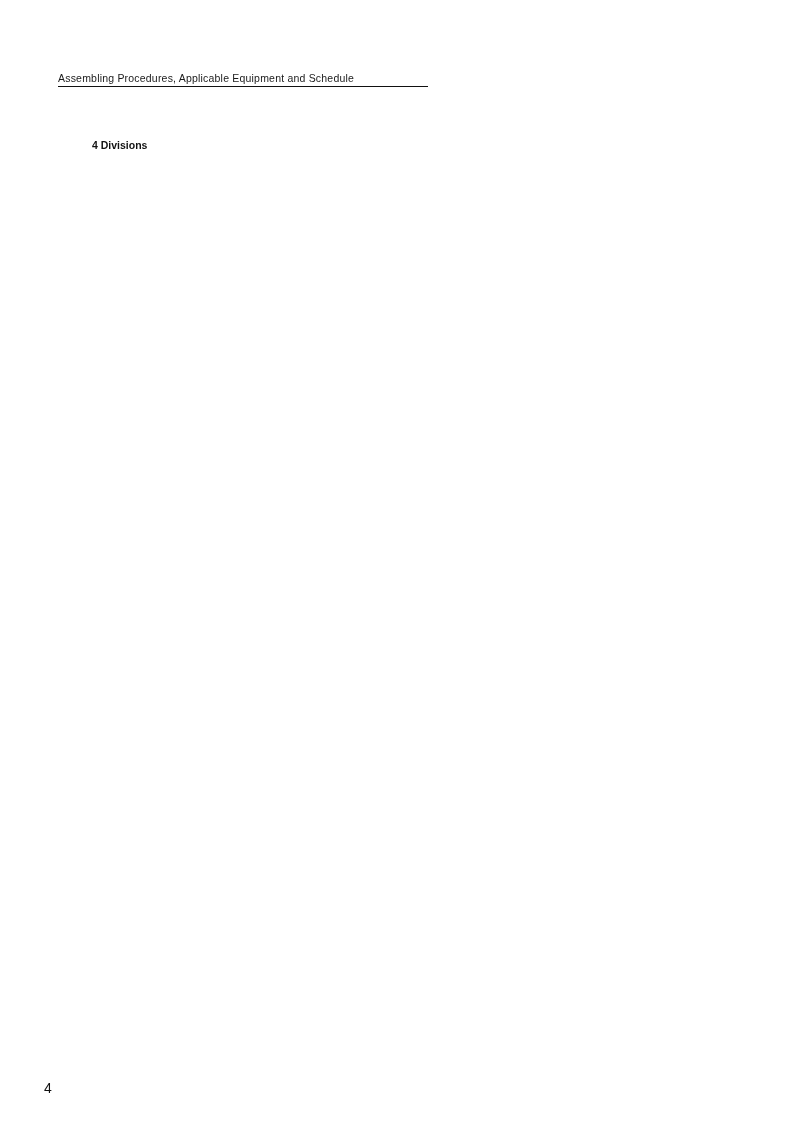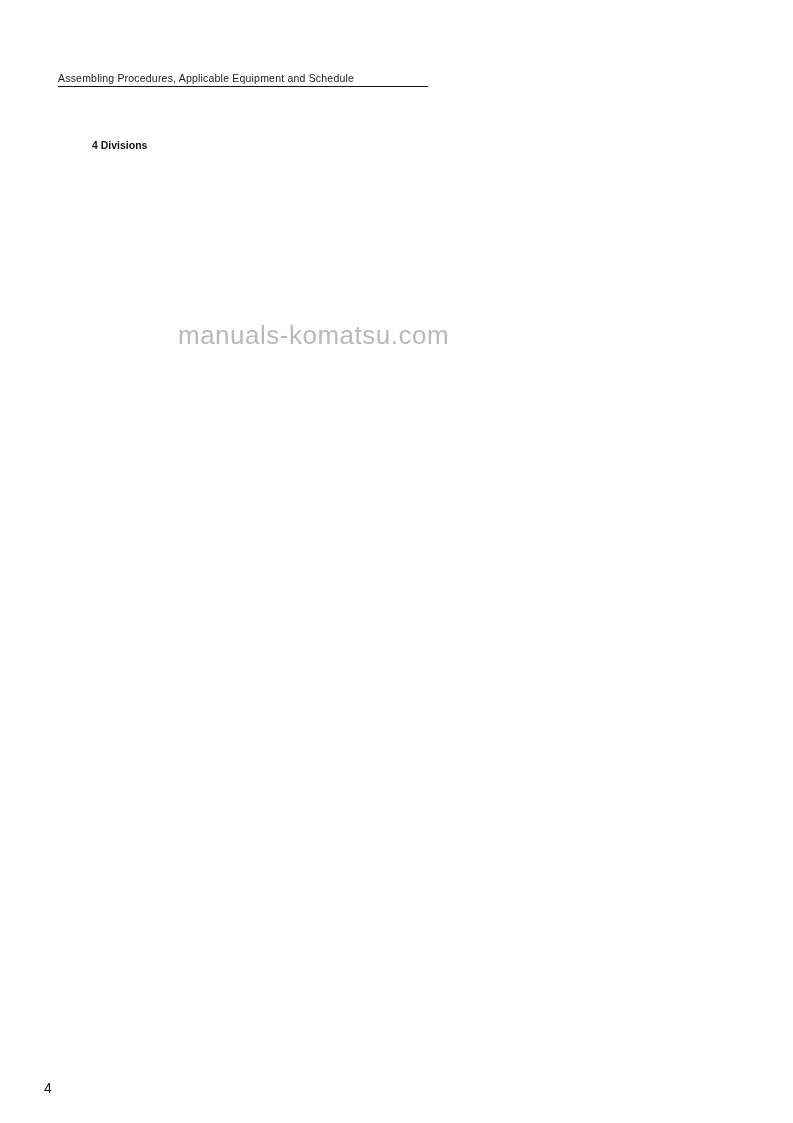--- a/index.html
+++ b/index.html
@@ -142,21 +142,20 @@
 
 <div id="page">
 
   <div id="doc-header">
     <div class="htext">Assembling Procedures, Applicable Equipment and Schedule</div>
     <div class="hrule"></div>
   </div>
 
   <div id="divisions-label">4 Divisions</div>
 
-  <div id="watermark">manuals-komatsu.com</div>
 
   <div id="chart-rot">
     <div id="chart">
 
       <div class="row" style="top:0px;height:58px;">
         <div class="rowlabel">
           <span class="vert-label">Days</span>
         </div>
         <div class="rowbody">
 

